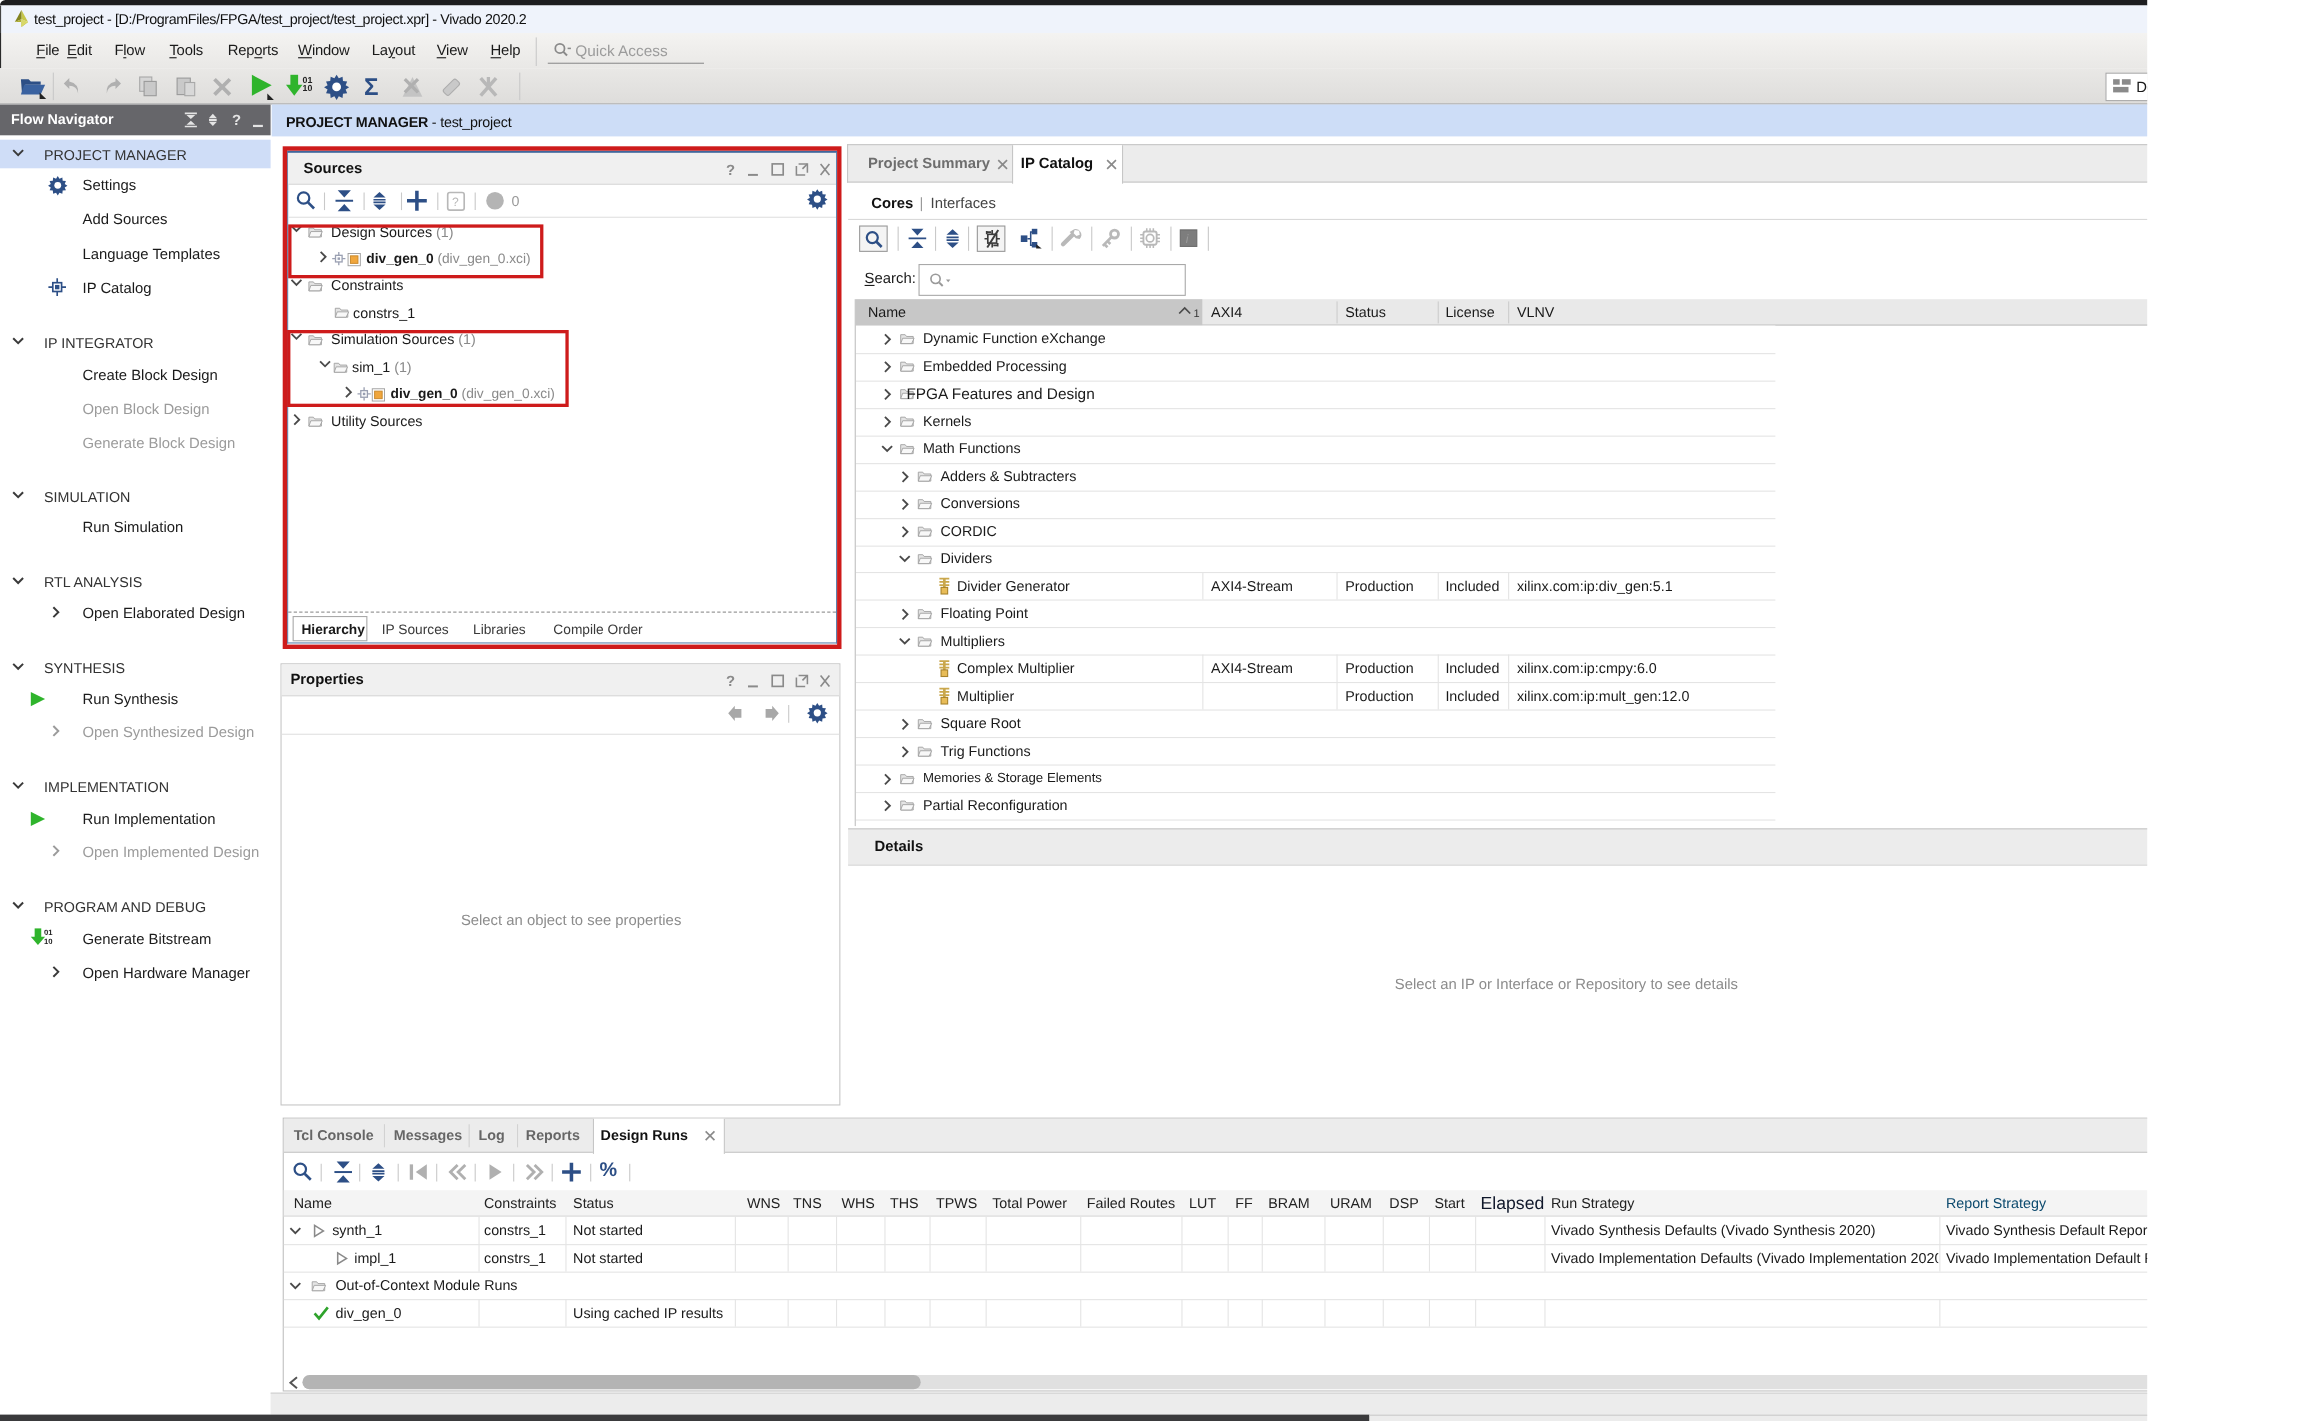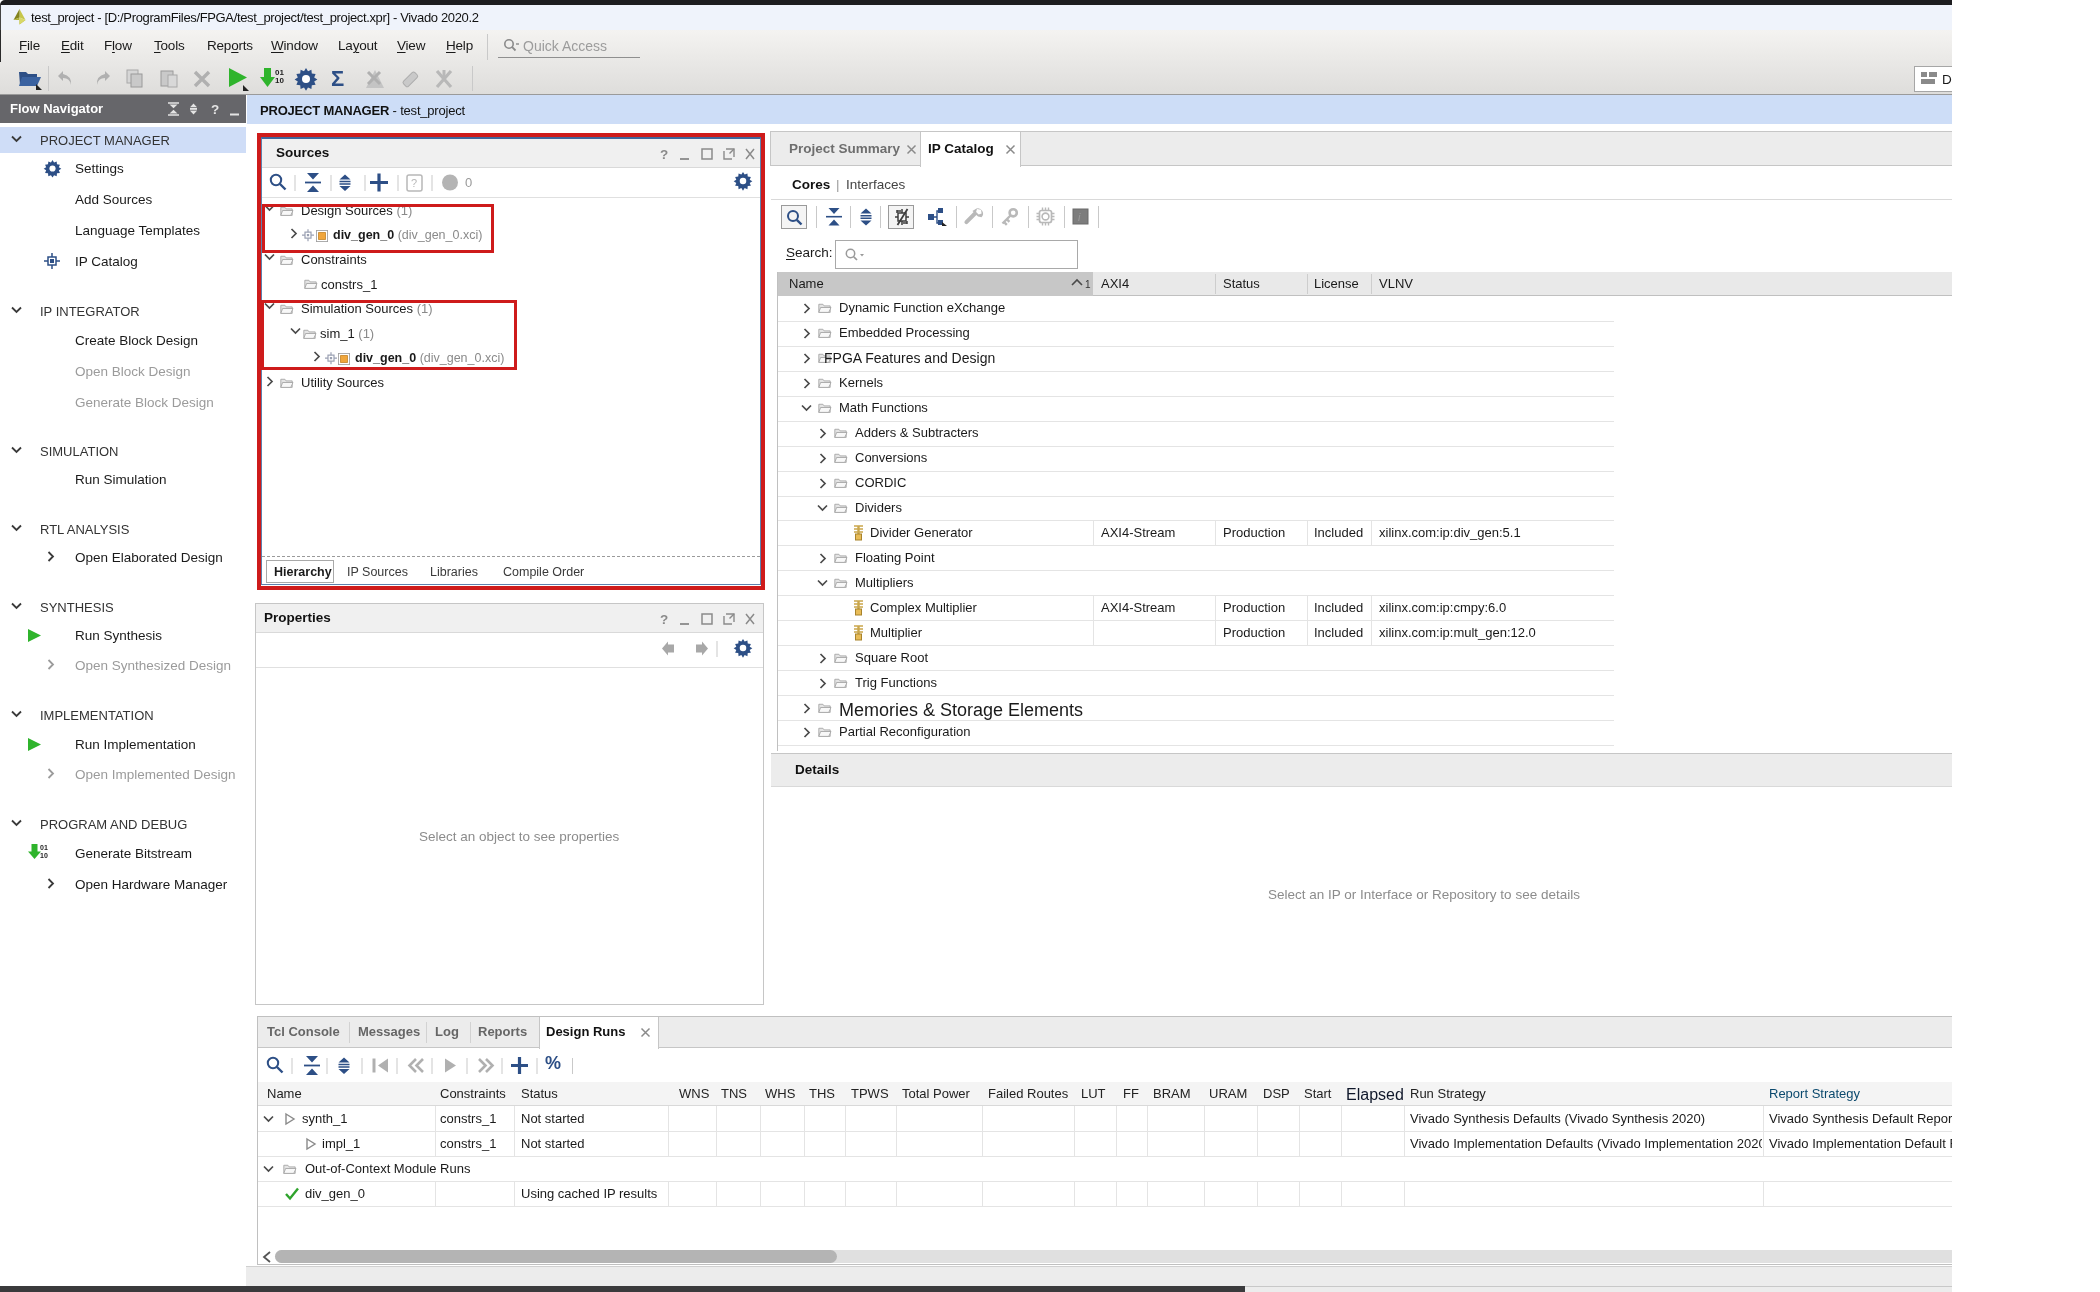--- a/index.html
+++ b/index.html
@@ -29,21 +29,21 @@
 </svg>
 <div class="txt" style="left:31px;top:10px;font-size:13px;letter-spacing:-0.35px;color:#111">test_project - [D:/ProgramFiles/FPGA/test_project/test_project.xpr] - Vivado 2020.2</div>
 
 <svg style="left:1977px;top:9px" width="120" height="17" viewBox="0 0 120 17">
  <path d="M1 8.5 L17 8.5" stroke="#1a1a1a" stroke-width="1.6"></path>
  <rect x="46" y="1" width="14" height="14" rx="2" fill="none" stroke="#1a1a1a" stroke-width="1.6"></rect>
  <path d="M91 1 L105 15 M105 1 L91 15" stroke="#1a1a1a" stroke-width="1.6"></path>
 </svg>
 
 <div class="abs" style="left:0;top:30px;width:2100px;height:32px;background:linear-gradient(#f4f3f1,#e9e8e6);border-left:1px solid #2a2a2a"></div>
-<div class="txt" style="left:19px;top:38px;font-size:13.5px;letter-spacing:-0.2px"><span class="u">F</span>ile</div>
+<div class="txt" style="left:33px;top:38px;font-size:13.5px;letter-spacing:-0.2px"><span class="u">F</span>ile</div>
 <div class="txt" style="left:61px;top:38px;font-size:13.5px;letter-spacing:-0.2px"><span class="u">E</span>dit</div>
 <div class="txt" style="left:104px;top:38px;font-size:13.5px;letter-spacing:-0.2px">F<span class="u">l</span>ow</div>
 <div class="txt" style="left:154px;top:38px;font-size:13.5px;letter-spacing:-0.2px"><span class="u">T</span>ools</div>
 <div class="txt" style="left:207px;top:38px;font-size:13.5px;letter-spacing:-0.2px">Rep<span class="u">o</span>rts</div>
 <div class="txt" style="left:271px;top:38px;font-size:13.5px;letter-spacing:-0.2px"><span class="u">W</span>indow</div>
 <div class="txt" style="left:338px;top:38px;font-size:13.5px;letter-spacing:-0.2px">La<span class="u">y</span>out</div>
 <div class="txt" style="left:397px;top:38px;font-size:13.5px;letter-spacing:-0.2px"><span class="u">V</span>iew</div>
 <div class="txt" style="left:446px;top:38px;font-size:13.5px;letter-spacing:-0.2px"><span class="u">H</span>elp</div>
 <div class="vline" style="left:487px;top:34px;height:26px"></div>
 <svg style="left:503px;top:38px" width="15" height="15" viewBox="0 0 15 15">
@@ -670,21 +670,21 @@
     </svg>
 <div class="txt" style="left:855px;top:675px;font-size:13px">Trig Functions</div>
 <div class="hline" style="left:778px;top:720px;width:836px"></div>
 <svg style="left:803px;top:703px" width="8" height="11" viewBox="0 0 8 11">
       <path d="M1.5 1 L6 5.5 L1.5 10" fill="none" stroke="#4a4a4a" stroke-width="1.7"></path>
     </svg>
 <svg style="left:818px;top:702px" width="13" height="11" viewBox="0 0 16 13">
       <path d="M1 2.5 h5 l1.5 2 H15 v8 H1 Z" fill="#e4e4e4" stroke="#9f9f9f"></path>
       <path d="M1 12.5 L3.2 6.5 H16 L13.2 12.5 Z" fill="#f8f8f8" stroke="#9f9f9f"></path>
     </svg>
-<div class="txt" style="left:839px;top:700px;font-size:18px">Memories &amp; Storage Elements</div>
+<div class="txt" style="left:839px;top:700px;font-size:12px">Memories &amp; Storage Elements</div>
 <div class="hline" style="left:778px;top:745px;width:836px"></div>
 <svg style="left:803px;top:727px" width="8" height="11" viewBox="0 0 8 11">
       <path d="M1.5 1 L6 5.5 L1.5 10" fill="none" stroke="#4a4a4a" stroke-width="1.7"></path>
     </svg>
 <svg style="left:818px;top:726px" width="13" height="11" viewBox="0 0 16 13">
       <path d="M1 2.5 h5 l1.5 2 H15 v8 H1 Z" fill="#e4e4e4" stroke="#9f9f9f"></path>
       <path d="M1 12.5 L3.2 6.5 H16 L13.2 12.5 Z" fill="#f8f8f8" stroke="#9f9f9f"></path>
     </svg>
 <div class="txt" style="left:839px;top:724px;font-size:13px">Partial Reconfiguration</div>
 <div class="vline" style="left:777px;top:272px;height:479px;background:#c0c0c0"></div>

